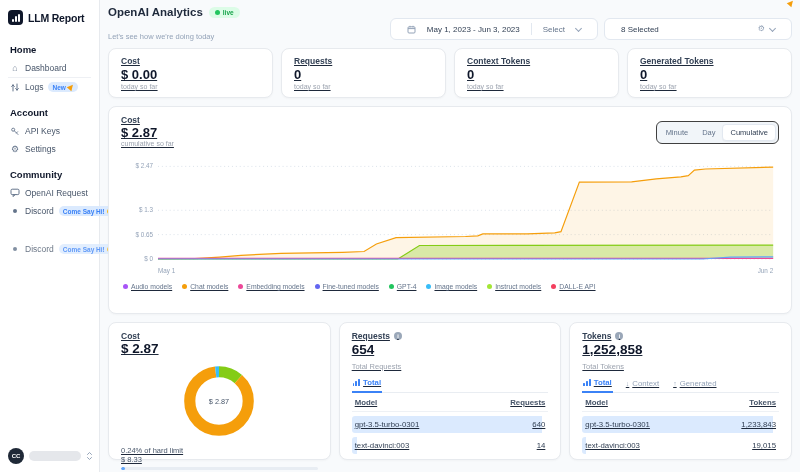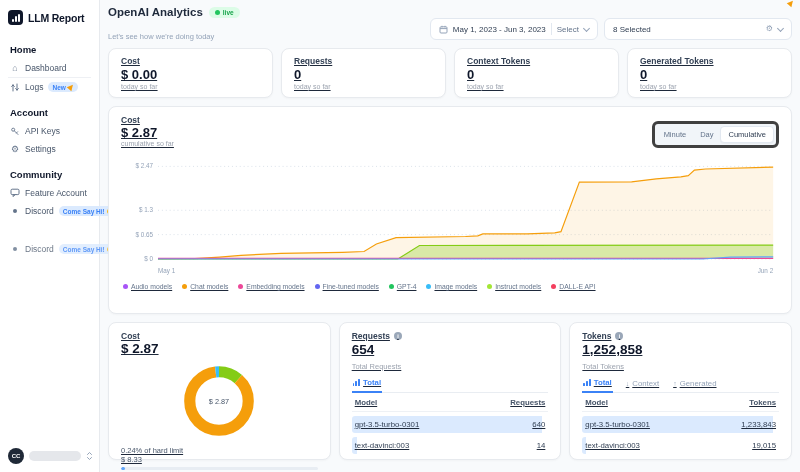--- a/index.html
+++ b/index.html
@@ -35,22 +35,22 @@
   .main { position:absolute; left:100px; top:0; width:700px; height:472px; padding:6px 8px 0 8px; }
 
   .page-header { position:relative; height:40px; }
   .title-row { display:flex; align-items:center; gap:6px; }
   .page-title { font-size:11.5px; font-weight:700; color:#1e293b; }
   .live-badge { display:inline-flex; align-items:center; gap:3px; background:#dcfce7; color:#16a34a;
     font-size:6.5px; font-weight:700; border-radius:9px; padding:2px 6px; }
   .live-dot { width:5px; height:5px; border-radius:50%; background:#22c55e; }
   .subtitle { font-size:7.5px; color:#94a3b8; margin-top:14px; }
   .header-controls { position:absolute; right:0; top:12px; display:flex; gap:6px; }
-  .ctrl-box { display:flex; align-items:center; gap:5px; background:#fff; border:1px solid #e2e8f0;
-    border-radius:6px; height:22px; padding:0 8px; cursor:pointer; }
+  .ctrl-box { display:flex; align-items:center; gap:11px; background:#fff; border:1px solid #e2e8f0;
+    border-radius:6px; height:22px; padding:0 16px; cursor:pointer; }
   .ctrl-text { font-size:8px; color:#334155; }
   .ctrl-muted { font-size:8px; color:#64748b; }
   .v-div { width:1px; height:12px; background:#e2e8f0; }
   .chev { width:5px; height:5px; border-right:1.2px solid #94a3b8; border-bottom:1.2px solid #94a3b8;
     transform:rotate(45deg); margin-top:-2px; }
   .gear-mini { font-size:8px; color:#94a3b8; line-height:1; }
   .corner-party { position:absolute; right:-2px; top:-6px; }
 
   
   .card { background:#fff; border:1px solid #e7eaee; border-radius:8px;
@@ -60,21 +60,21 @@
   .stat-label { font-size:8.5px; font-weight:600; color:#334155; }
   .stat-value { font-size:13px; font-weight:800; color:#0f172a; margin-top:1px; }
   .stat-caption { font-size:7px; color:#9ca3af; margin-top:1px; }
 
   
   .chart-card { margin-top:8px; height:208px; padding:8px 12px 6px 12px; position:relative; }
   .chart-head-label { font-size:8.5px; font-weight:600; color:#334155; }
   .chart-head-value { font-size:13px; font-weight:800; color:#0f172a; }
   .chart-head-caption { font-size:7px; color:#9ca3af; }
   .toggle-group { position:absolute; right:12px; top:14px; display:flex; background:#f1f5f9;
-    border:3px solid #404040; border-radius:6px; padding:2px; }
+    border:1px solid #404040; border-radius:6px; padding:2px; }
   .toggle { font-size:7.5px; color:#64748b; padding:3px 7px; border-radius:4px; cursor:pointer;
     background:transparent; border:none; font-family:inherit; }
   .toggle.active { background:#fff; color:#334155; border:1px solid #e2e8f0; box-shadow:0 1px 1px rgba(0,0,0,.04); }
   #main-chart { width:100%; height:126px; margin-top:8px; display:block; }
   #main-chart text.ax { font-size:6.5px; fill:#94a3b8; font-family:"Liberation Sans",sans-serif; }
   .legend { display:flex; align-items:center; gap:10px; margin:2px 0 0 2px; flex-wrap:nowrap; }
   .legend-item { display:flex; align-items:center; gap:3px; font-size:6.8px; color:#64748b; white-space:nowrap; }
   .legend-dot { width:5px; height:5px; border-radius:50%; flex:0 0 auto; }
 
   
@@ -149,21 +149,21 @@
     <span class="gicon">⚙</span>
     <span>Settings</span>
   </div>
 
   <div class="side-section-title">Community</div>
   <div class="side-item">
     <svg class="gicon" width="10" height="10" viewBox="0 0 10 10">
       <rect x="1" y="1.2" width="8" height="5.4" rx="1.2" stroke="#64748b" stroke-width="1" fill="none"></rect>
       <path d="M3.2 6.6V8.6L5.2 6.6" stroke="#64748b" stroke-width="1" fill="none" stroke-linejoin="round"></path>
     </svg>
-    <span>Feature Account</span>
+    <span>OpenAI Request</span>
   </div>
   <div class="side-item">
     <svg class="gicon" width="8" height="8" viewBox="0 0 8 8">
       <circle cx="4" cy="4" r="2" fill="#64748b"></circle>
     </svg>
     <span>Discord</span>
     <span class="pill">
       <span>Come Say Hi!</span>
       <span class="emoji-wave"></span>
     </span>

